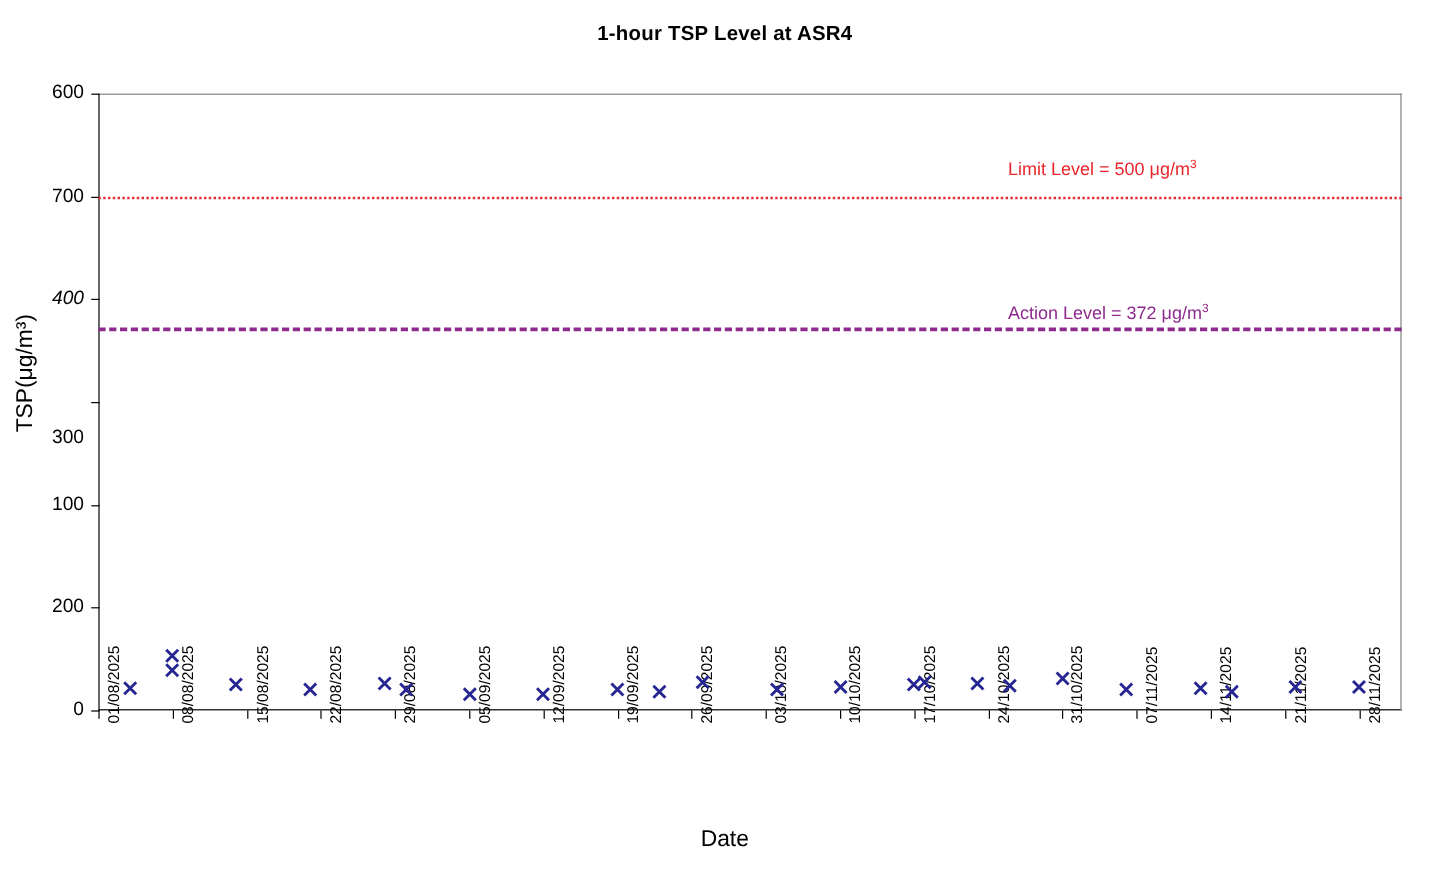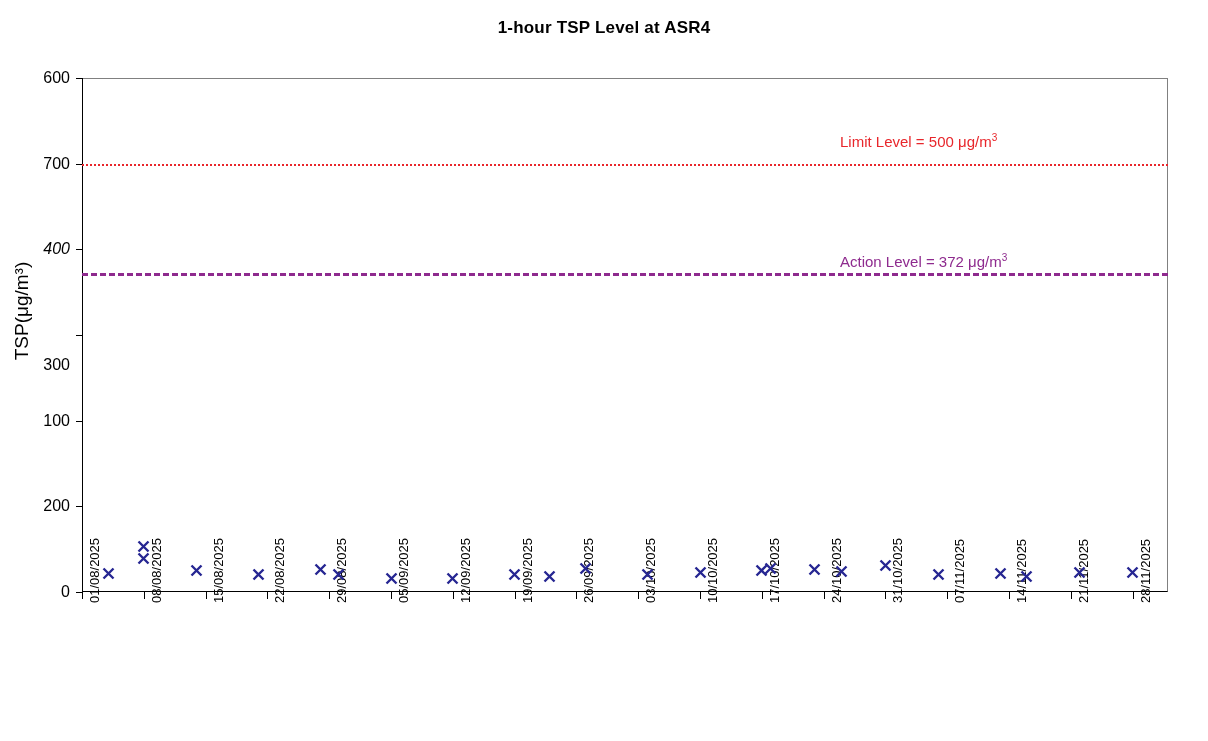--- a/index.html
+++ b/index.html
@@ -328,13 +328,14 @@
       </div>
       <div class="data-marker" title="28/11/2025: 23" style="left: 1132.68px; top: 572.297px; width: 13px; height: 13px; margin-left: -6.5px; margin-top: -6.5px;">
         <svg width="13" height="13" viewBox="0 0 13 13">
           <path d="M1.5 1.5 L11.5 11.5 M11.5 1.5 L1.5 11.5" stroke="#262692" stroke-width="2.4" fill="none" stroke-linecap="butt"></path>
         </svg>
       </div>
     </div>
 
   <div class="y-axis-title">TSP(μg/m³)</div>
 
+  <div class="x-axis-title">Date</div>
 </div>
 
 </body></html>

